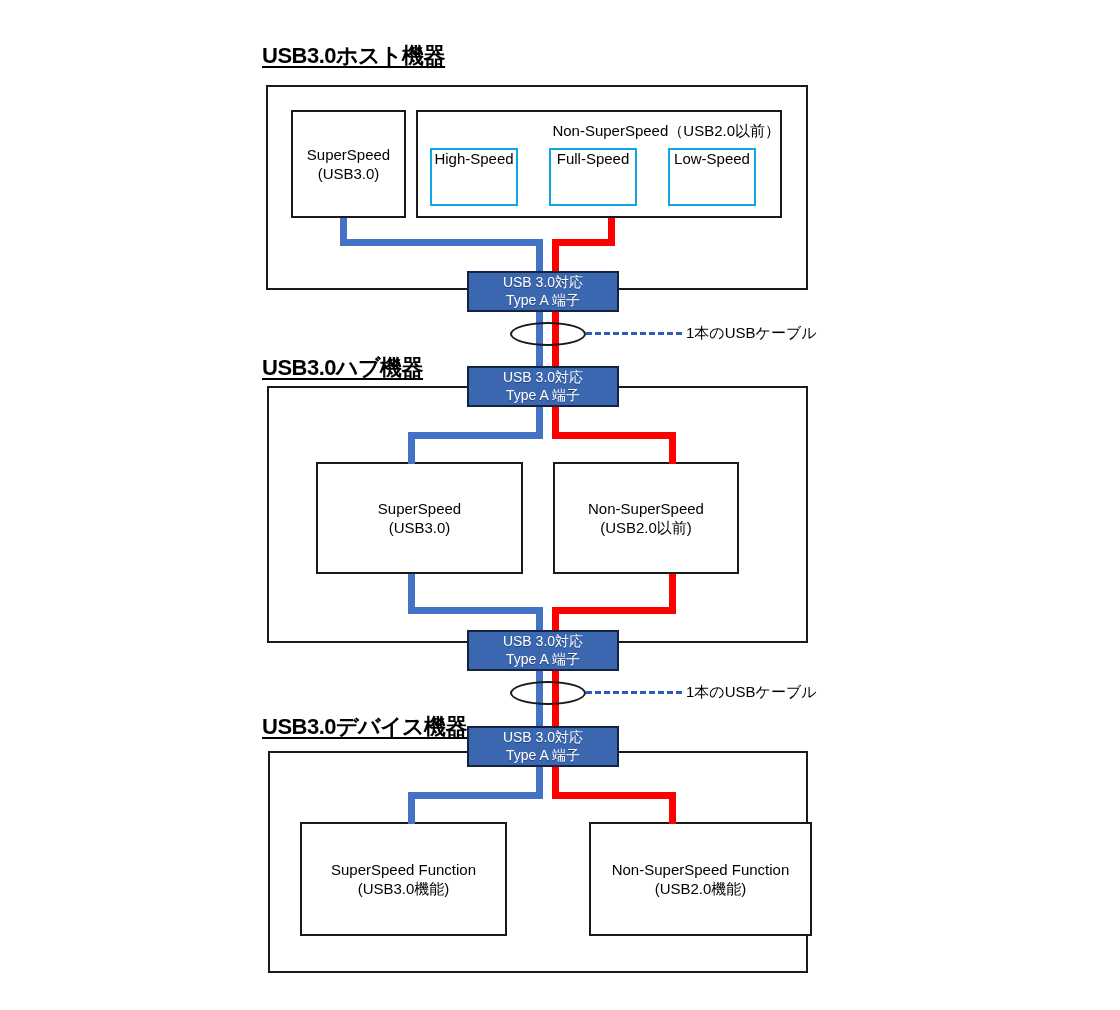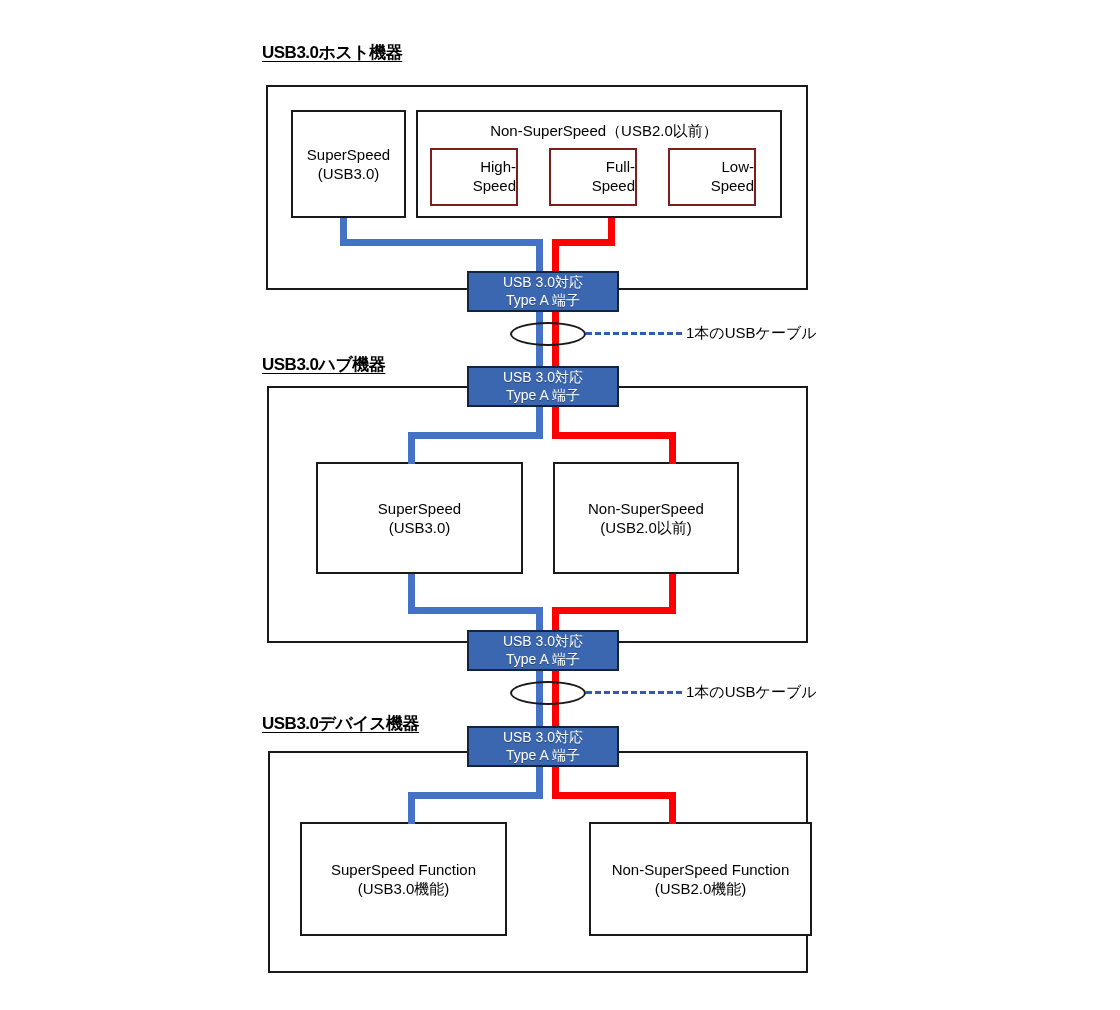--- a/index.html
+++ b/index.html
@@ -16,21 +16,21 @@
     position: relative;
     width: 1120px;
     height: 1010px;
     background: #ffffff;
     overflow: hidden;
   }
 
   
   .section-title {
     position: absolute;
-    font-size: 17px;
+    font-size: 22px;
     font-weight: bold;
     color: #000000;
     letter-spacing: -0.5px;
     text-decoration: underline;
     text-underline-offset: 3px;
     white-space: nowrap;
   }
 
   
   .enclosure {
@@ -54,34 +54,34 @@
     font-size: 15px;
     line-height: 1.3;
     color: #000000;
   }
   .block .line2 { display: block; }
   .block-caption {
     position: absolute;
     left: 10px;
     right: 0;
     top: 9px;
-    text-align: center;
+    text-align: right;
     font-size: 15px;
     color: #000000;
   }
 
   
   .speedbox {
     position: absolute;
-    border: 2px solid #7f1d1d;
+    border: 2px solid #0ea5e9;
     background: #ffffff;
     box-sizing: border-box;
     display: flex;
-    flex-direction: column;
-    align-items: flex-end;
+    flex-direction: row;
+    align-items: flex-start;
     justify-content: center;
     font-size: 15px;
     line-height: 1.25;
     text-align: center;
   }
 
   
   .port {
     position: absolute;
     background: #3a67b0;

